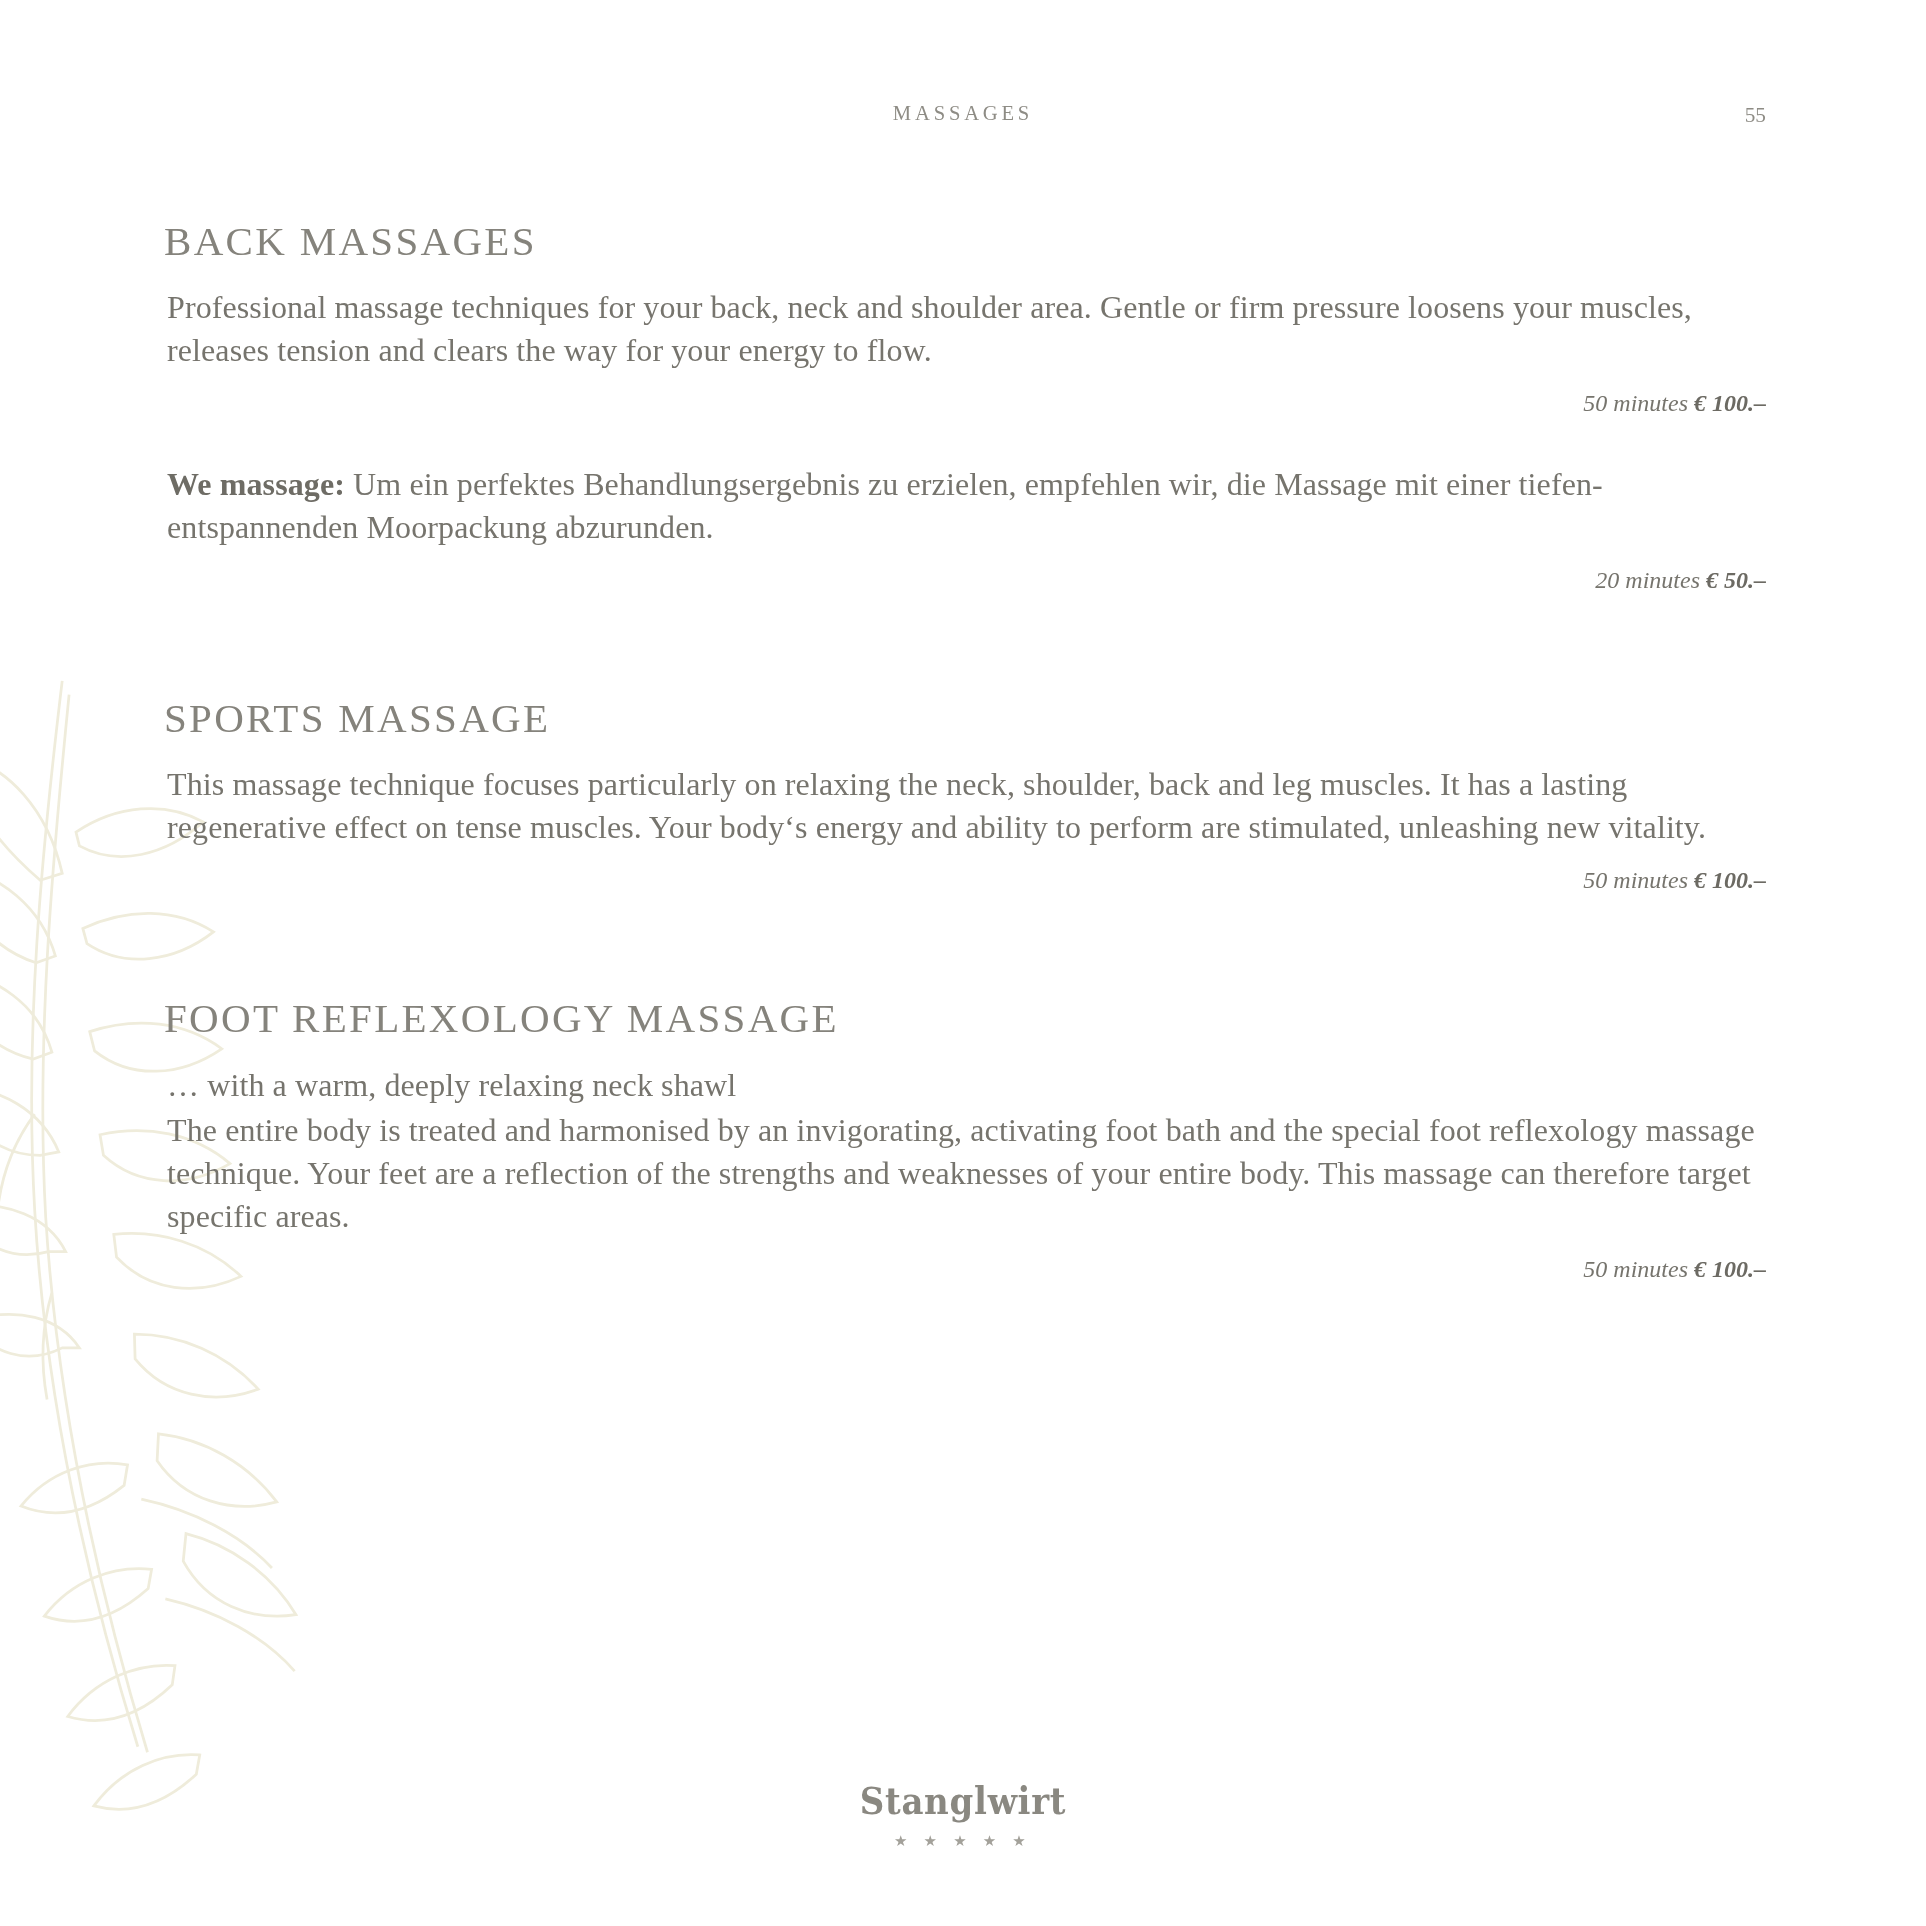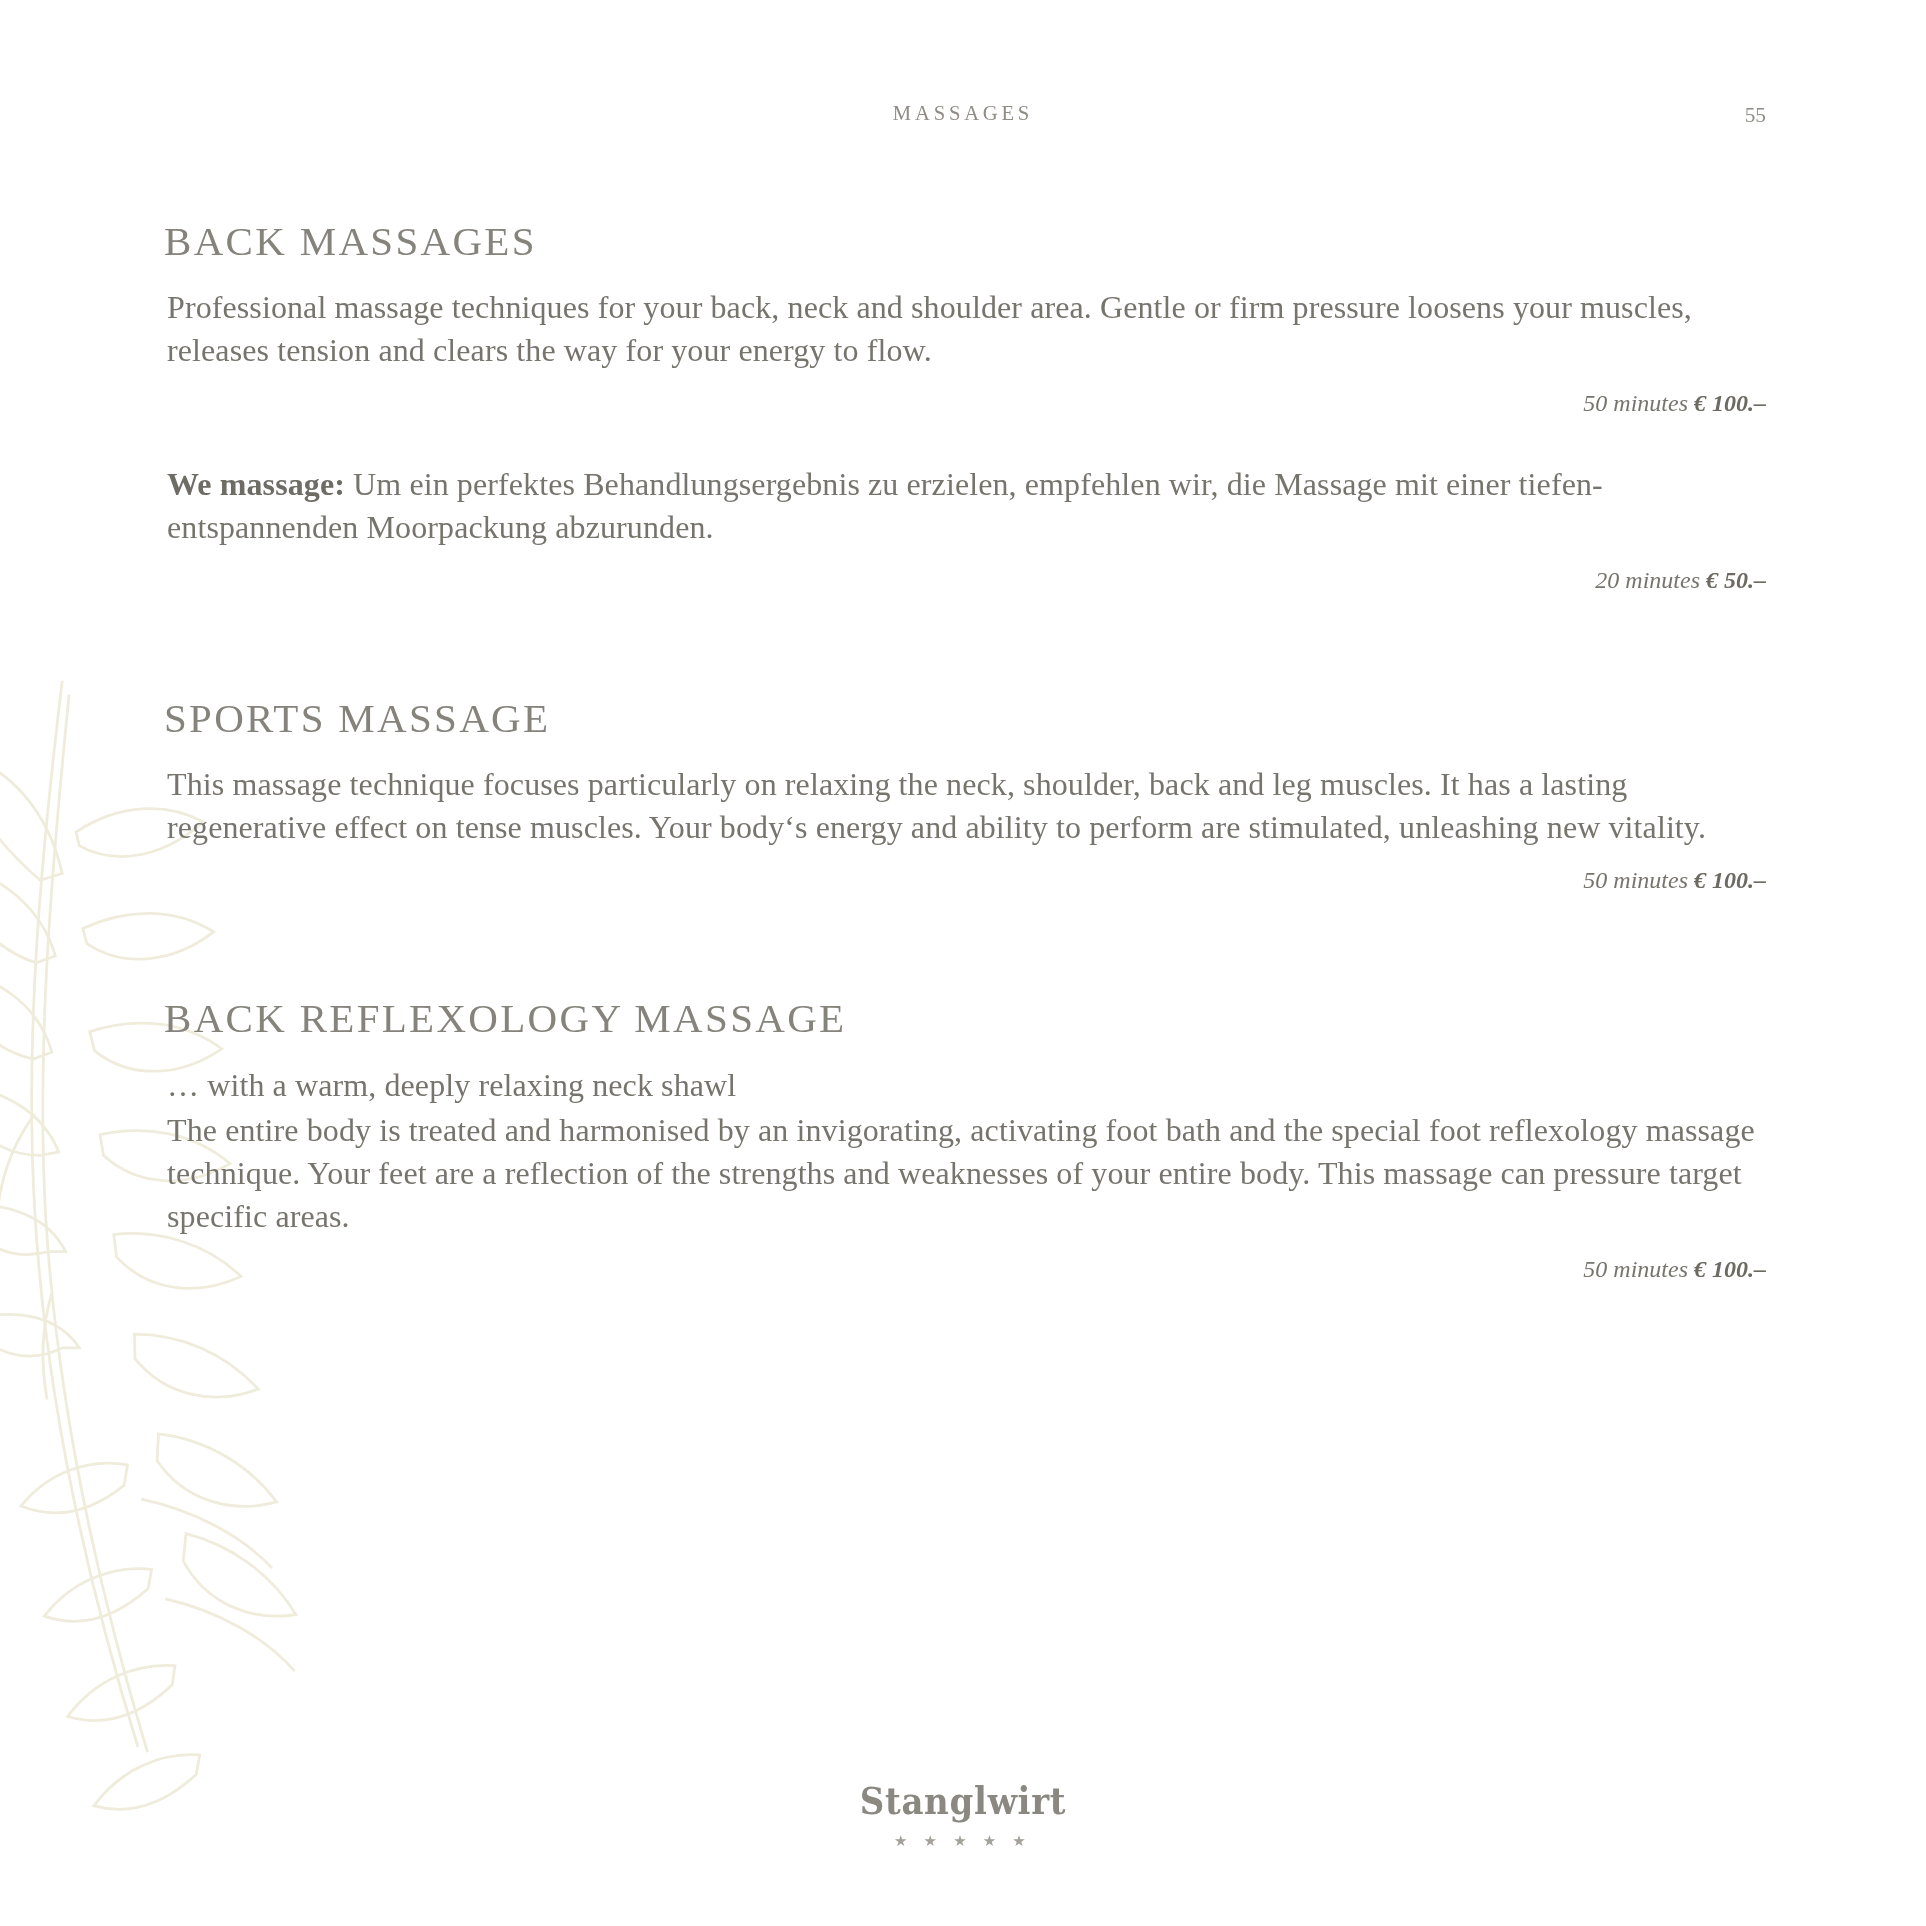--- a/index.html
+++ b/index.html
@@ -200,23 +200,23 @@
       <p class="body">This massage technique focuses particularly on relaxing the neck, shoulder, back and leg muscles. It has a lasting regenerative effect on tense muscles. Your body‘s energy and ability to perform are stimulated, unleashing new vitality.</p>
       <div class="price">
         <span>50 minutes</span>
         <b>€ 100.–</b>
       </div>
     </div>
 
     <div class="gap-xl"></div>
 
     <div class="section">
-      <h2 class="heading">BACK REFLEXOLOGY MASSAGE</h2>
+      <h2 class="heading">FOOT REFLEXOLOGY MASSAGE</h2>
       <p class="body">… with a warm, deeply relaxing neck shawl</p>
-      <p class="body">The entire body is treated and harmonised by an invigorating, activating foot bath and the special foot reflexology massage technique. Your feet are a reflection of the strengths and weaknesses of your entire body. This massage can pressure target specific areas.</p>
+      <p class="body">The entire body is treated and harmonised by an invigorating, activating foot bath and the special foot reflexology massage technique. Your feet are a reflection of the strengths and weaknesses of your entire body. This massage can therefore target specific areas.</p>
       <div class="price">
         <span>50 minutes</span>
         <b>€ 100.–</b>
       </div>
     </div>
 
   </div>
 
   <div class="footer">
     <div class="footer-logo">Stanglwirt</div>

